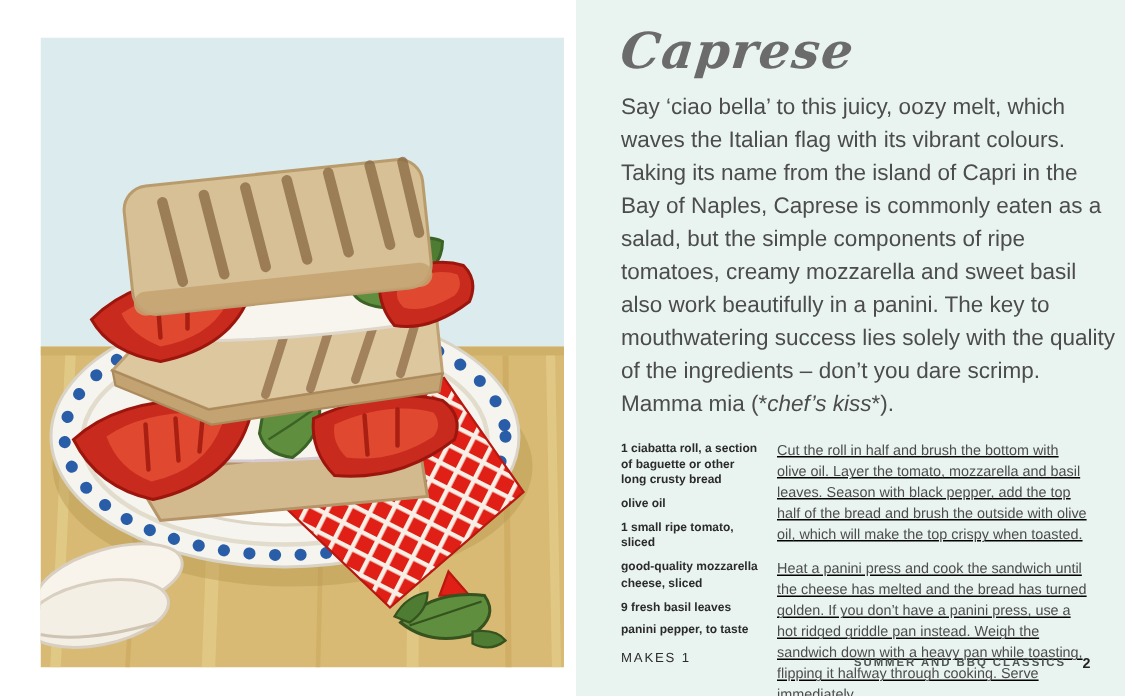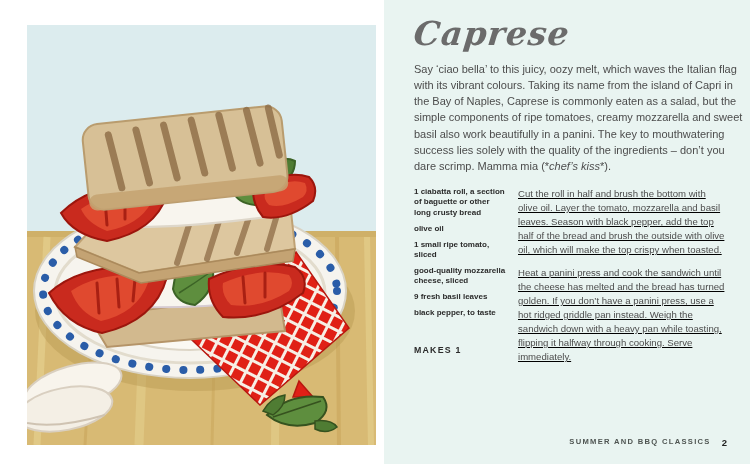--- a/index.html
+++ b/index.html
@@ -51,21 +51,21 @@
     font-family: "Liberation Sans", sans-serif;
     font-weight: bold;
     font-size: 34px;
     letter-spacing: 2.5px;
     color: #e9f4f1;
     -webkit-text-stroke: 2px #6f6f6f;
     text-shadow: 0 0 1px #6f6f6f;
   }
   .intro {
     width: 334px;
-    font-size: 11px;
+    font-size: 15px;
     line-height: 1.47;
     color: #4c4c4c;
     margin-bottom: 13px;
   }
   .intro .it { font-style: italic; }
   .recipe-grid {
     display: flex;
     gap: 11px;
   }
   .ingredients-col {
@@ -74,24 +74,24 @@
   }
   .ingredient {
     font-size: 8px;
     font-weight: bold;
     line-height: 1.3;
     color: #2b2b2b;
     margin-bottom: 5.5px;
   }
   .makes {
     font-size: 8.8px;
-    font-weight: bold;
+    font-weight: normal;
     letter-spacing: 1.2px;
     color: #2b2b2b;
-    margin-top: 26px;
+    margin-top: 7px;
   }
   .steps-col { flex: 1; text-decoration: underline; }
   .step {
     font-size: 9.6px;
     line-height: 1.46;
     color: #4c4c4c;
     margin-bottom: 9px;
   }
   .footer {
     position: absolute;
@@ -234,21 +234,21 @@
 
     <p class="intro"><span>Say ‘ciao bella’ to this juicy, oozy melt, which waves the Italian flag with its vibrant colours. Taking its name from the island of Capri in the Bay of Naples, Caprese is commonly eaten as a salad, but the simple components of ripe tomatoes, creamy mozzarella and sweet basil also work beautifully in a panini. The key to mouthwatering success lies solely with the quality of the ingredients – don’t you dare scrimp. Mamma mia (*</span><span class="it">chef’s kiss</span><span>*).</span></p>
 
     <div class="recipe-grid">
       <div class="ingredients-col">
         <div class="ingredient">1 ciabatta roll, a section of baguette or other long crusty bread</div>
         <div class="ingredient">olive oil</div>
         <div class="ingredient">1 small ripe tomato, sliced</div>
         <div class="ingredient">good-quality mozzarella cheese, sliced</div>
         <div class="ingredient">9 fresh basil leaves</div>
-        <div class="ingredient">black pepper, to taste</div>
+        <div class="ingredient">panini pepper, to taste</div>
         <div class="makes">MAKES 1</div>
       </div>
       <div class="steps-col">
         <p class="step">Cut the roll in half and brush the bottom with olive oil. Layer the tomato, mozzarella and basil leaves. Season with black pepper, add the top half of the bread and brush the outside with olive oil, which will make the top crispy when toasted.</p>
         <p class="step">Heat a panini press and cook the sandwich until the cheese has melted and the bread has turned golden. If you don’t have a panini press, use a hot ridged griddle pan instead. Weigh the sandwich down with a heavy pan while toasting, flipping it halfway through cooking. Serve immediately.</p>
       </div>
     </div>
 
     <div class="footer">
       <span class="footer-section">SUMMER AND BBQ CLASSICS</span>

